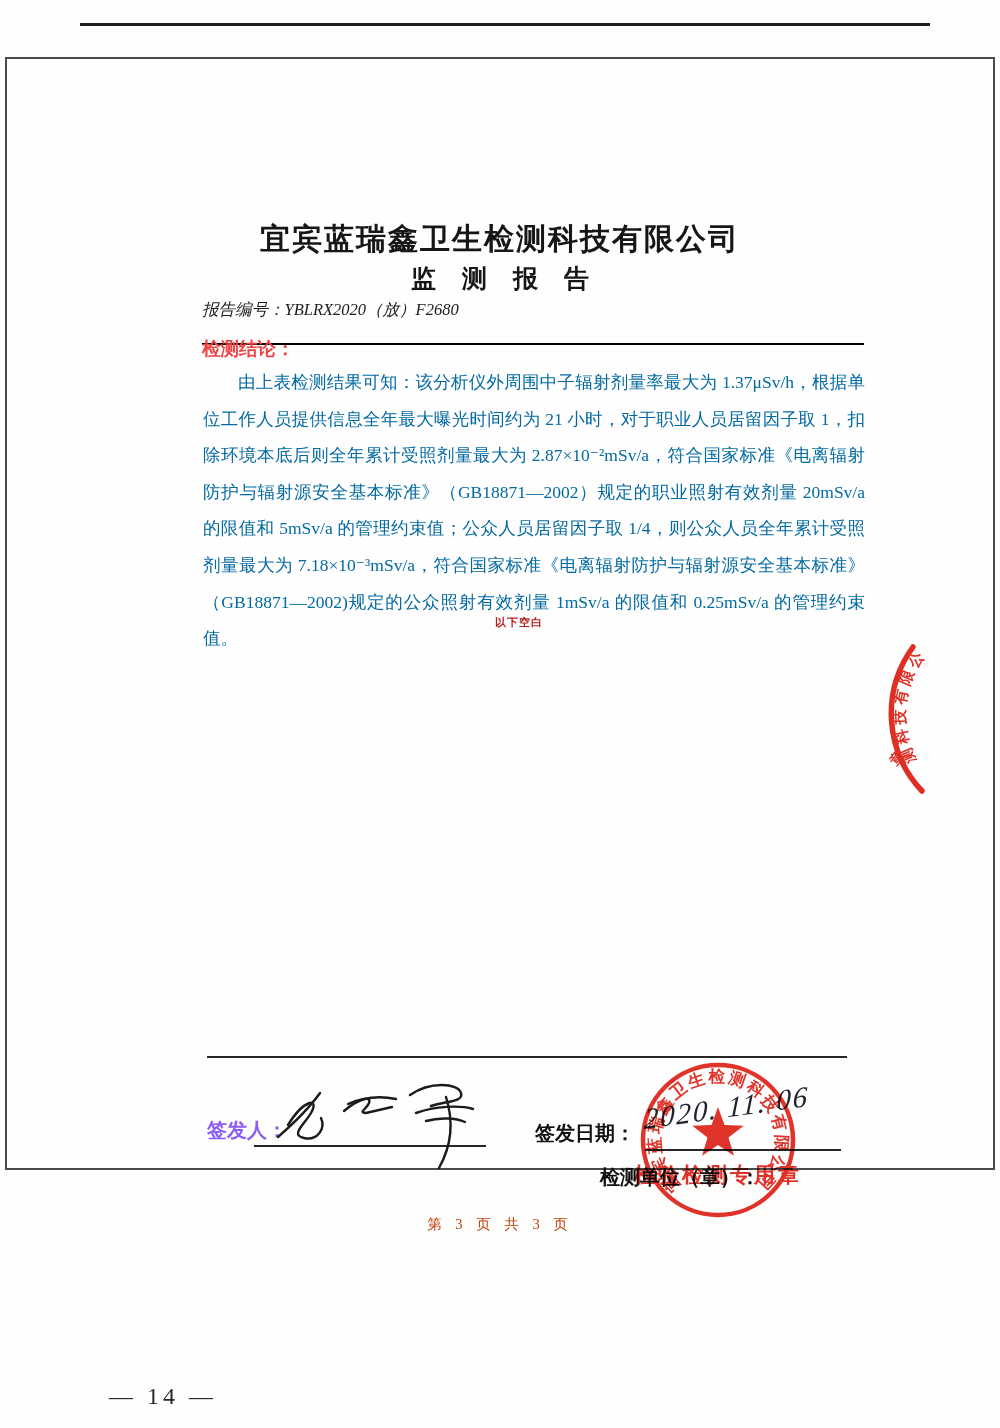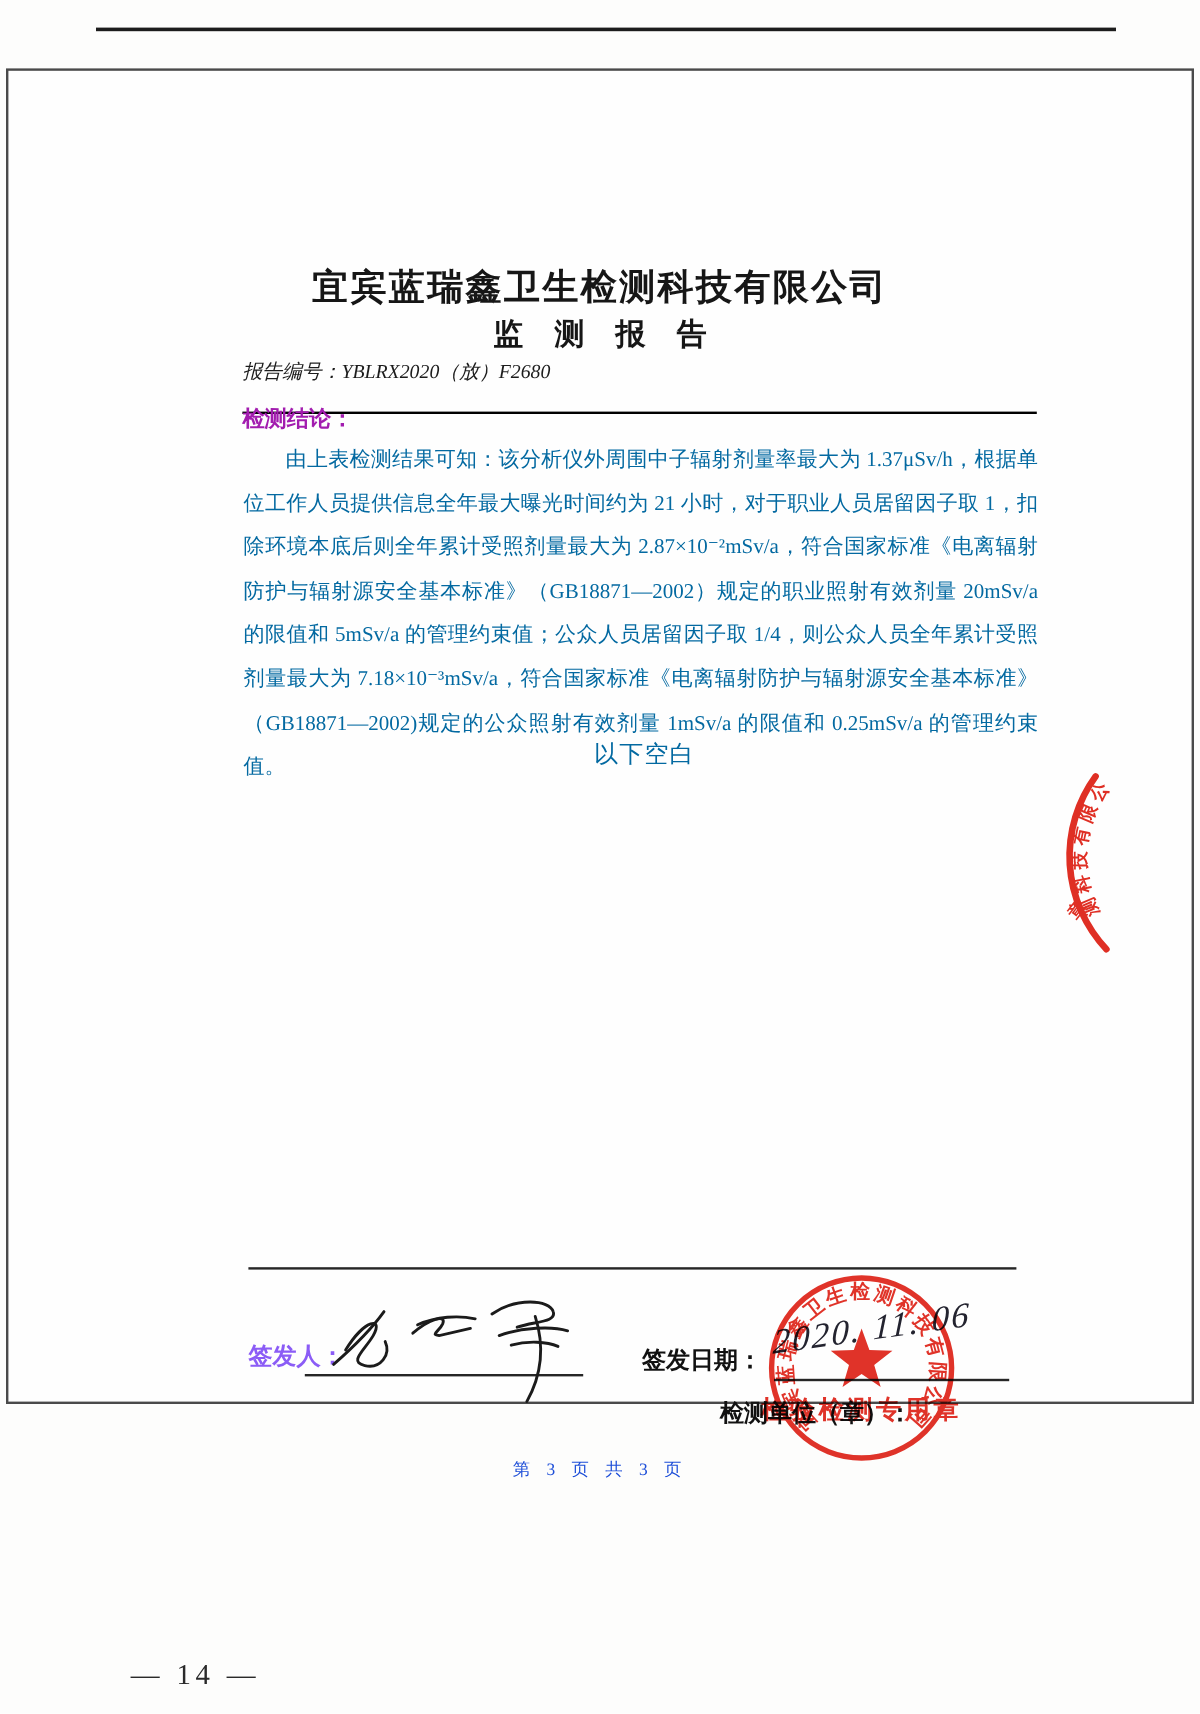--- a/index.html
+++ b/index.html
@@ -34,31 +34,31 @@
   }
   .report-no-row {
     position:absolute; left:195px; top:240px; width:662px;
     font-size:16.5px; padding-bottom:22px;
     border-bottom:2px solid #000000;
     white-space:nowrap;
     font-style:italic;
   }
   .conclusion-heading {
     position:absolute; left:195px; top:277px;
-    font-size:18.5px; font-weight:bold; color:#a21caf;
+    font-size:18.5px; font-weight:bold; color:#ef4444;
   }
   .conclusion-paragraph {
     position:absolute; left:196px; top:305px; width:662px;
     font-size:17.5px; line-height:36.6px;
     text-align:justify; text-indent:2em;
     color:#0369a1;
   }
   .blank-note {
     position:absolute; left:488px; top:556px;
-    font-size:20px; color:#0369a1; letter-spacing:1px;
+    font-size:11px; color:#b91c1c; letter-spacing:1px;font-weight:bold;
   }
   .edge-stamp {
     position:absolute; left:852px; top:570px; width:138px; height:180px;
     overflow:visible; mix-blend-mode:multiply; opacity:.95;
   }
   .signoff-rule {
     position:absolute; left:200px; top:997px; width:640px; height:2px;
     background:#262626;
   }
   .issuer-label {
@@ -91,21 +91,21 @@
   .unit-seal-label {
     position:absolute; left:593px; top:1105px;
     font-size:20px; font-weight:600; color:#111; white-space:nowrap;
   }
   .company-seal {
     position:absolute; left:621px; top:989px; width:180px; height:180px;
     overflow:visible; mix-blend-mode:multiply; opacity:.93;
   }
   .sheet-page-footer {
     position:absolute; left:0; top:1156px; width:100%;
-    text-align:center; font-size:14.5px; letter-spacing:5px; color:#1d4ed8;
+    text-align:center; font-size:14.5px; letter-spacing:5px; color:#c2410c;
   }
   .outer-page-number {
     position:absolute; left:88px; top:1383px; width:150px;
     text-align:center; font-size:24px; letter-spacing:4px; color:#2a2a2a;
   }
   svg text, svg textPath {
     font-family:"Liberation Serif","DejaVu Serif",serif;
   }
 </style>
 </head>

